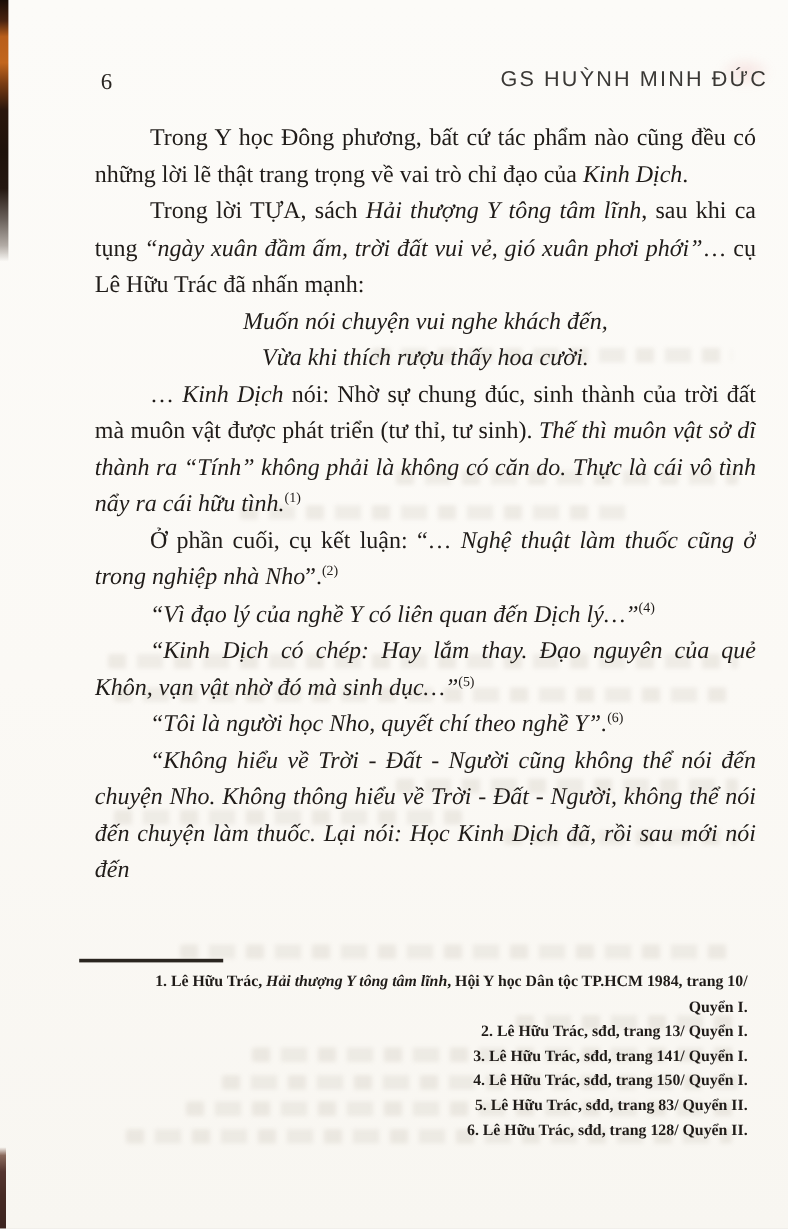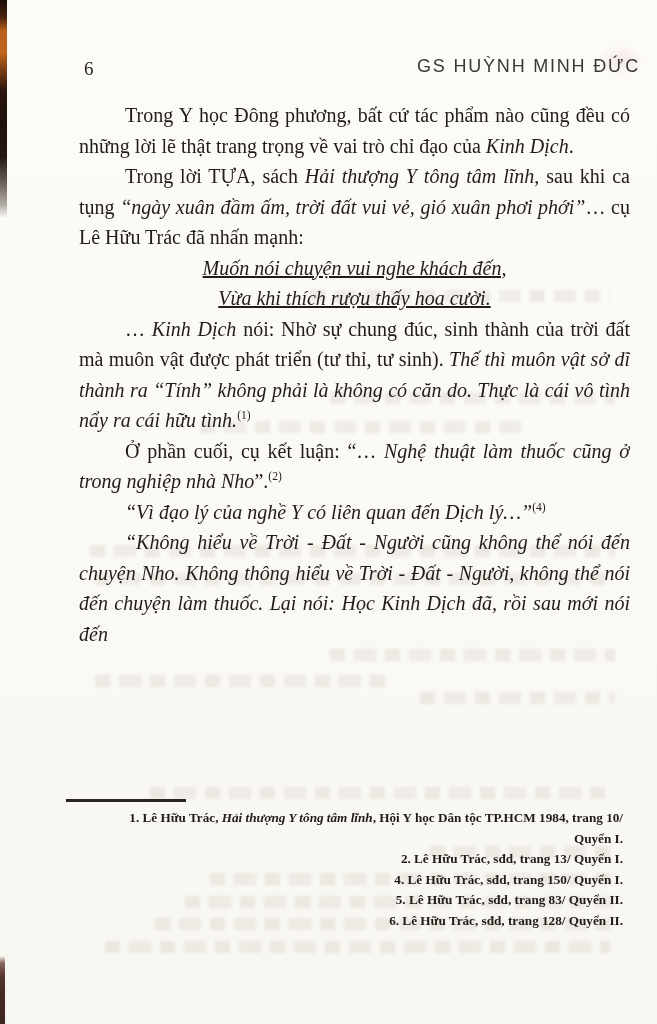--- a/index.html
+++ b/index.html
@@ -44,21 +44,21 @@
     position: absolute; right: 17px; top: 0;
     font-family: "Liberation Sans", "DejaVu Sans", sans-serif;
     font-size: 18px; font-weight: 400; letter-spacing: 1.8px; color: #3a3835; text-align: center;
   }
   
   .body-text {
     position: absolute; left: 67px; top: 100px; width: 551px; height: 706px;
     font-size: 20px; line-height: 30.5px; overflow: hidden; margin-left: 12px;
   }
   .para { margin: 0; text-align: justify; text-indent: 46px; }
-  .para.verse { text-align: center; text-indent: 0; text-decoration: underline; }
+  .para.verse { text-align: center; text-indent: 0; }
   .seg-normal { font-style: normal; }
   .seg-italic { font-style: italic; }
   sup.seg-sup { font-size: 0.58em; line-height: 0; vertical-align: super; font-style: normal; }
   
   .footnote-rule {
     position: absolute; left: 66px; top: 799px; width: 120px; height: 2.5px;
     background: #2a2520;
   }
   .footnotes {
     position: absolute; left: 67px; top: 808px; width: 556px;
@@ -106,25 +106,28 @@
   </div>
 
   <div class="body-text">
       <p class="para indent"><span class="seg-normal">Trong Y học Đông phương, bất cứ tác phẩm nào cũng đều có những lời lẽ thật trang trọng về vai trò chỉ đạo của </span><span class="seg-italic">Kinh Dịch</span><span class="seg-normal">.</span></p>
       <p class="para indent"><span class="seg-normal">Trong lời TỰA, sách </span><span class="seg-italic">Hải thượng Y tông tâm lĩnh</span><span class="seg-normal">, sau khi ca tụng </span><span class="seg-italic">“ngày xuân đầm ấm, trời đất vui vẻ, gió xuân phơi phới”</span><span class="seg-normal">… cụ Lê Hữu Trác đã nhấn mạnh:</span></p>
       <p class="para verse"><span class="seg-italic">Muốn nói chuyện vui nghe khách đến,</span></p>
       <p class="para verse"><span class="seg-italic">Vừa khi thích rượu thấy hoa cười.</span></p>
       <p class="para indent"><span class="seg-normal">… </span><span class="seg-italic">Kinh Dịch</span><span class="seg-normal"> nói: Nhờ sự chung đúc, sinh thành của trời đất mà muôn vật được phát triển (tư thỉ, tư sinh). </span><span class="seg-italic">Thế thì muôn vật sở dĩ thành ra “Tính” không phải là không có căn do. Thực là cái vô tình nẩy ra cái hữu tình.</span><sup class="seg-sup">(1)</sup></p>
       <p class="para indent"><span class="seg-normal">Ở phần cuối, cụ kết luận: “… </span><span class="seg-italic">Nghệ thuật làm thuốc cũng ở trong nghiệp nhà Nho</span><span class="seg-normal">”.</span><sup class="seg-sup">(2)</sup></p>
       <p class="para indent"><span class="seg-italic">“Vì đạo lý của nghề Y có liên quan đến Dịch lý…”</span><sup class="seg-sup">(4)</sup></p>
+      <p class="para indent"><span class="seg-italic">“Kinh Dịch có chép: Hay lắm thay. Đạo nguyên của quẻ Khôn, vạn vật nhờ đó mà sinh dục…”</span><sup class="seg-sup">(5)</sup></p>
+      <p class="para indent"><span class="seg-italic">“Tôi là người học Nho, quyết chí theo nghề Y”.</span><sup class="seg-sup">(6)</sup></p>
       <p class="para indent"><span class="seg-italic">“Không hiểu về Trời - Đất - Người cũng không thể nói đến chuyện Nho. Không thông hiểu về Trời - Đất - Người, không thể nói đến chuyện làm thuốc. Lại nói: Học Kinh Dịch đã, rồi sau mới nói đến</span></p>
     </div>
 
   <div class="footnote-rule"></div>
   <div class="footnotes">
       <p class="footnote"><span class="seg-normal">1. Lê Hữu Trác, </span><span class="seg-italic">Hải thượng Y tông tâm lĩnh</span><span class="seg-normal">, Hội Y học Dân tộc TP.HCM 1984, trang 10/ Quyển I.</span></p>
       <p class="footnote"><span class="seg-normal">2. Lê Hữu Trác, sđd, trang 13/ Quyển I.</span></p>
+      <p class="footnote"><span class="seg-normal">3. Lê Hữu Trác, sđd, trang 141/ Quyển I.</span></p>
       <p class="footnote"><span class="seg-normal">4. Lê Hữu Trác, sđd, trang 150/ Quyển I.</span></p>
       <p class="footnote"><span class="seg-normal">5. Lê Hữu Trác, sđd, trang 83/ Quyển II.</span></p>
       <p class="footnote"><span class="seg-normal">6. Lê Hữu Trác, sđd, trang 128/ Quyển II.</span></p>
     </div>
 
 </div>
 
 </body></html>

